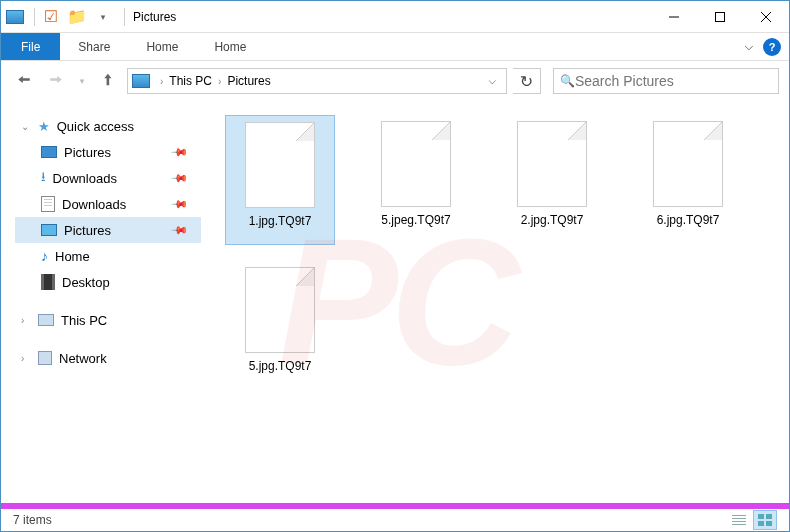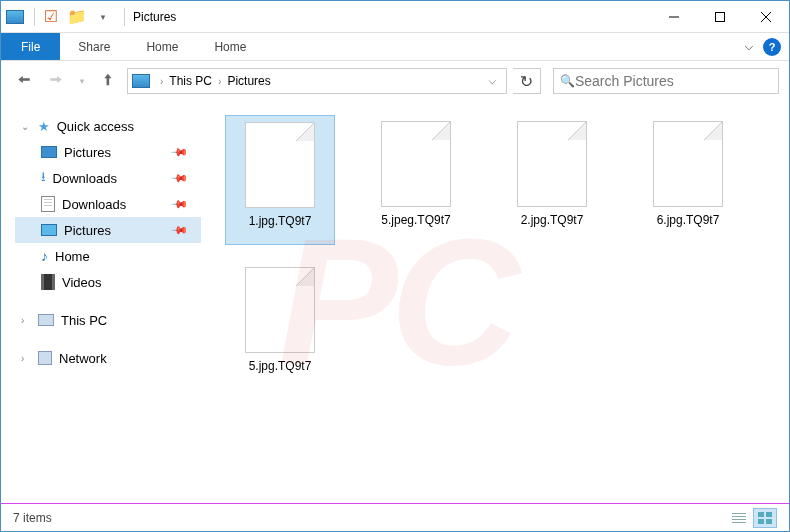--- a/index.html
+++ b/index.html
@@ -50,21 +50,21 @@
 .icon-pc { width: 16px; height: 12px; background: #cde; border: 1px solid #89b; }
 .icon-network { width: 14px; height: 14px; background: #cde; border: 1px solid #89b; }
 .nav-group-gap { height: 12px; }
 .content { flex: 1; padding: 14px 10px 0 24px; display: flex; flex-wrap: wrap; align-content: flex-start; gap: 16px 26px; }
 .file-item { width: 110px; height: 130px; display: flex; flex-direction: column; align-items: center; padding: 6px; }
 .file-item.selected { background: #cde6f7; border: 1px solid #8fc2e8; }
 .file-icon { width: 70px; height: 86px; background: #fff; border: 1px solid #ccc; position: relative; margin-bottom: 6px; }
 .file-icon::before { content: ''; position: absolute; top: 0; right: 0; width: 18px; height: 18px; background: linear-gradient(135deg, transparent 48%, #ccc 50%, #f0f0f0 52%); }
 .file-icon.txt::after { content: ''; position: absolute; top: 22px; left: 10px; right: 10px; bottom: 12px; background: repeating-linear-gradient(#ddd, #ddd 1px, transparent 1px, transparent 5px); }
 .file-label { font-size: 12px; text-align: center; color: #000; line-height: 1.25; word-break: break-all; }
-.status-bar { position: absolute; bottom: 0; left: 0; right: 0; height: 28px; border-top: 1px solid #d946ef; display: flex; align-items: center; padding: 0 12px; font-size: 12px; color: #444; }
+.status-bar { position: absolute; bottom: 0; left: 0; right: 0; height: 28px; border-top: 6px solid #d946ef; display: flex; align-items: center; padding: 0 12px; font-size: 12px; color: #444; }
 .view-toggles { margin-left: auto; display: flex; gap: 2px; }
 .vt { width: 24px; height: 20px; border: 1px solid transparent; display: flex; align-items: center; justify-content: center; }
 .vt.active { background: #cde6f7; border-color: #8fc2e8; }
 .vt-lines { width: 14px; height: 10px; background: repeating-linear-gradient(#8aa, #8aa 1px, transparent 1px, transparent 3px); }
 .vt-grid { width: 14px; height: 12px; display: grid; grid-template-columns: 1fr 1fr; gap: 2px; }
 .vt-grid span { background: #5ab; }
 .watermark { position: absolute; top: 60px; left: 10px; right: 10px; bottom: 30px; pointer-events: none; opacity: 0.06; display: flex; align-items: center; justify-content: center; }
 .watermark-text { font-size: 180px; font-weight: bold; font-style: italic; color: #c00; letter-spacing: -8px; transform: translateY(20px); }
 </style>
 </head>
@@ -159,21 +159,21 @@
       <div class="icon-pics"></div>
       <span>Pictures</span>
       <span class="pin">📌</span>
     </div>
     <div class="nav-item child">
       <span class="icon-music">♪</span>
       <span>Home</span>
     </div>
     <div class="nav-item child">
       <div class="icon-videos"></div>
-      <span>Videos</span>
+      <span>Desktop</span>
     </div>
     <div class="nav-group-gap"></div>
     <div class="nav-item">
       <span class="expand">›</span>
       <div class="icon-pc"></div>
       <span>This PC</span>
     </div>
     <div class="nav-group-gap"></div>
     <div class="nav-item">
       <span class="expand">›</span>

